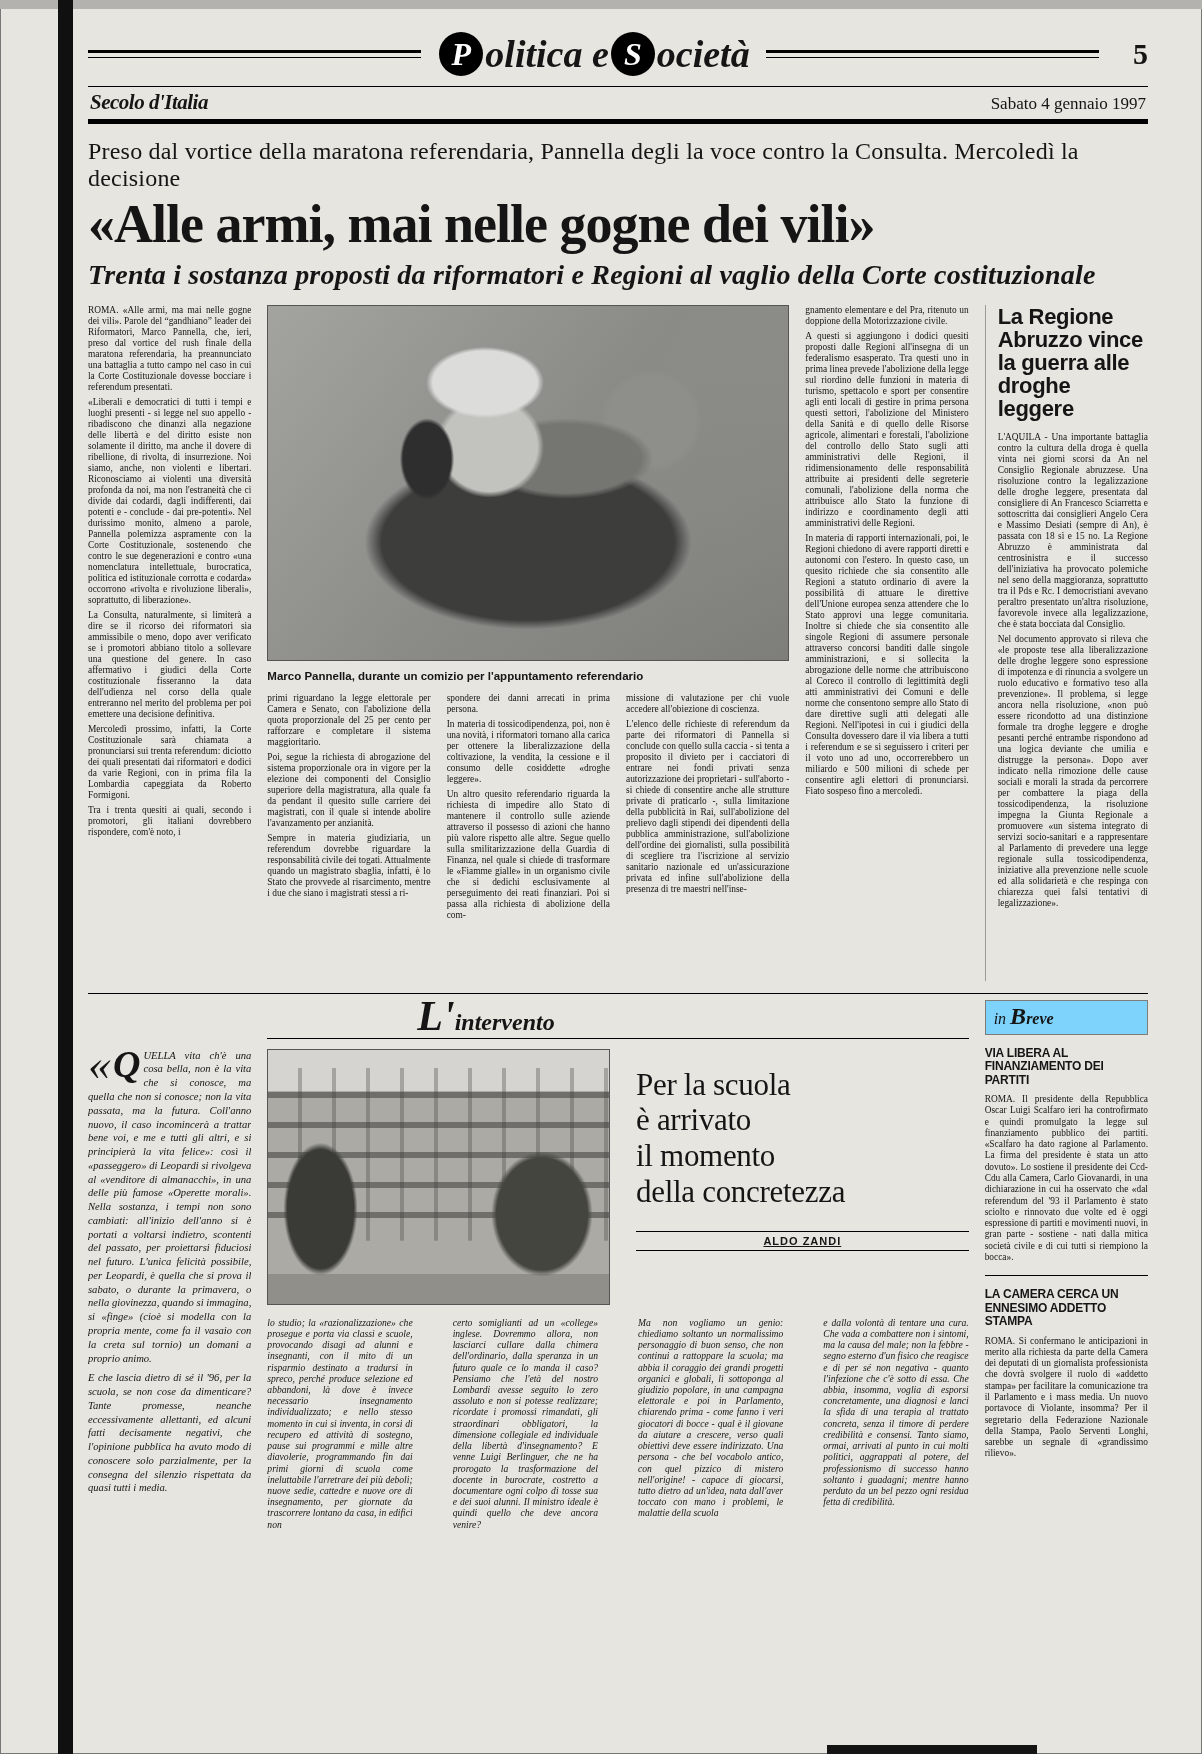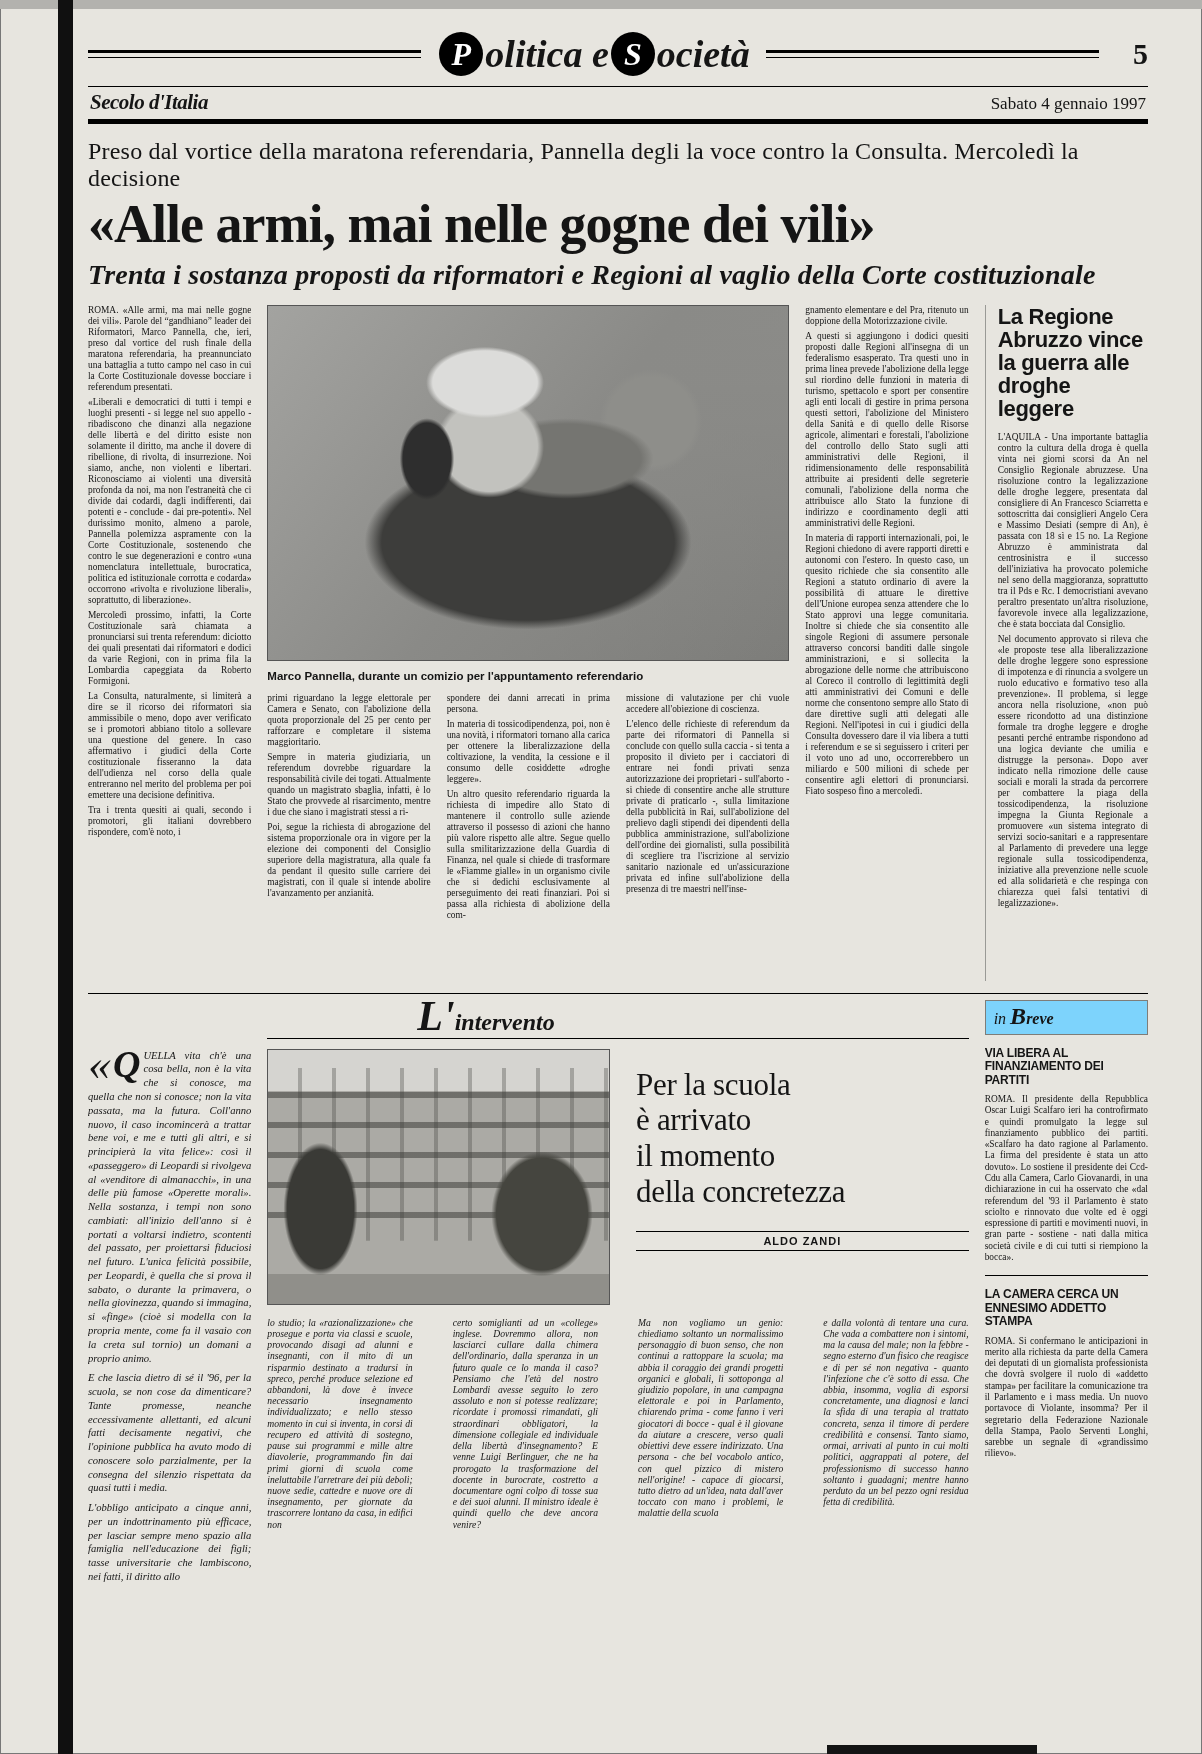--- a/index.html
+++ b/index.html
@@ -81,21 +81,21 @@
       radial-gradient(closest-side, #3a3a36 0 70%, transparent 78%) 2% 88% / 95px 170px no-repeat,
       radial-gradient(closest-side, #45453f 0 70%, transparent 78%) 99% 90% / 130px 160px no-repeat,
       repeating-linear-gradient(to bottom, transparent 0 24px, rgba(62,62,58,0.55) 24px 30px) 0 22% / 100% 68% no-repeat,
       repeating-linear-gradient(to right, transparent 0 30px, rgba(72,72,68,0.35) 30px 34px) 0 22% / 100% 68% no-repeat,
       linear-gradient(#d5d4d0 0 16%, #abaaa5 16% 88%, #908f8a 88%); }
 
   .headline-block { grid-column:4/6; grid-row:2; padding:18px 0 0 10px; }
   .iv-headline { font-size:31px; font-weight:normal; line-height:1.15; white-space:pre-line; letter-spacing:-0.3px; }
   .byline { margin-top:22px; border-top:1px solid #000; border-bottom:1px solid #000; text-align:center;
             font-family:"Liberation Sans", sans-serif; font-weight:bold; font-size:11px; padding:3px 0;
-            letter-spacing:1px; }
+            letter-spacing:1px;text-decoration:underline; }
 
   .bottom-cols { grid-column:2/6; grid-row:3; display:flex; column-gap:16px; padding-top:12px; overflow:hidden;gap:40px; }
   .bottom-cols .newscol { flex:1; font-style:italic; }
   .bottom-cols .newscol p { font-size:9.6px; }
 
   .breve { grid-column:6; grid-row:1/4; overflow:hidden; }
   .breve-header { background:#7dd3fc; border:1px solid #7e7d79; padding:2px 8px 4px; font-style:italic; }
   .breve-in { font-size:16px; }
   .breve-b { font-size:24px; font-weight:bold; }
   .breve-rest { font-size:16px; font-weight:bold; }
@@ -131,31 +131,31 @@
     <div class="thick-rule"></div>
 
     <div class="kicker">Preso dal vortice della maratona referendaria, Pannella degli la voce contro la Consulta. Mercoledì la decisione</div>
     <h1 class="headline">«Alle armi, mai nelle gogne dei vili»</h1>
     <h2 class="subhead">Trenta i sostanza proposti da riformatori e Regioni al vaglio della Corte costituzionale</h2>
 
     <section class="top-grid">
       <div class="newscol bodytext lead-col-1">
           <p>ROMA. «Alle armi, ma mai nelle gogne dei vili». Parole del “gandhiano” leader dei Riformatori, Marco Pannella, che, ieri, preso dal vortice del rush finale della maratona referendaria, ha preannunciato una battaglia a tutto campo nel caso in cui la Corte Costituzionale dovesse bocciare i referendum presentati.</p>
           <p>«Liberali e democratici di tutti i tempi e luoghi presenti - si legge nel suo appello - ribadiscono che dinanzi alla negazione delle libertà e del diritto esiste non solamente il diritto, ma anche il dovere di ribellione, di rivolta, di insurrezione. Noi siamo, anche, non violenti e libertari. Riconosciamo ai violenti una diversità profonda da noi, ma non l'estraneità che ci divide dai codardi, dagli indifferenti, dai potenti e - conclude - dai pre-potenti». Nel durissimo monito, almeno a parole, Pannella polemizza aspramente con la Corte Costituzionale, sostenendo che contro le sue degenerazioni e contro «una nomenclatura intellettuale, burocratica, politica ed istituzionale corrotta e codarda» occorrono «rivolta e rivoluzione liberali», soprattutto, di liberazione».</p>
+          <p>La Consulta, naturalmente, si limiterà a dire se il ricorso dei riformatori sia ammissibile o meno, dopo aver verificato se i promotori abbiano titolo a sollevare una questione del genere. In caso affermativo i giudici della Corte costituzionale fisseranno la data dell'udienza nel corso della quale entreranno nel merito del problema per poi emettere una decisione definitiva.</p>
           <p>Mercoledì prossimo, infatti, la Corte Costituzionale sarà chiamata a pronunciarsi sui trenta referendum: diciotto dei quali presentati dai riformatori e dodici da varie Regioni, con in prima fila la Lombardia capeggiata da Roberto Formigoni.</p>
-          <p>La Consulta, naturalmente, si limiterà a dire se il ricorso dei riformatori sia ammissibile o meno, dopo aver verificato se i promotori abbiano titolo a sollevare una questione del genere. In caso affermativo i giudici della Corte costituzionale fisseranno la data dell'udienza nel corso della quale entreranno nel merito del problema per poi emettere una decisione definitiva.</p>
           <p>Tra i trenta quesiti ai quali, secondo i promotori, gli italiani dovrebbero rispondere, com'è noto, i</p>
         </div>
       <div class="photo-main"></div>
       <div class="caption">Marco Pannella, durante un comizio per l'appuntamento referendario</div>
       <div class="underphoto">
         <div class="newscol bodytext">
             <p>primi riguardano la legge elettorale per Camera e Senato, con l'abolizione della quota proporzionale del 25 per cento per rafforzare e completare il sistema maggioritario.</p>
+            <p>Poi, segue la richiesta di abrogazione del sistema proporzionale ora in vigore per la elezione dei componenti del Consiglio superiore della magistratura, alla quale fa da pendant il quesito sulle carriere dei magistrati, con il quale si intende abolire l'avanzamento per anzianità.</p>
             <p>Sempre in materia giudiziaria, un referendum dovrebbe riguardare la responsabilità civile dei togati. Attualmente quando un magistrato sbaglia, infatti, è lo Stato che provvede al risarcimento, mentre i due che siano i magistrati stessi a ri-</p>
-            <p>Poi, segue la richiesta di abrogazione del sistema proporzionale ora in vigore per la elezione dei componenti del Consiglio superiore della magistratura, alla quale fa da pendant il quesito sulle carriere dei magistrati, con il quale si intende abolire l'avanzamento per anzianità.</p>
           </div>
         <div class="newscol bodytext">
             <p>spondere dei danni arrecati in prima persona.</p>
             <p>In materia di tossicodipendenza, poi, non è una novità, i riformatori tornano alla carica per ottenere la liberalizzazione della coltivazione, la vendita, la cessione e il consumo delle cosiddette «droghe leggere».</p>
             <p>Un altro quesito referendario riguarda la richiesta di impedire allo Stato di mantenere il controllo sulle aziende attraverso il possesso di azioni che hanno più valore rispetto alle altre. Segue quello sulla smilitarizzazione della Guardia di Finanza, nel quale si chiede di trasformare le «Fiamme gialle» in un organismo civile che si dedichi esclusivamente al perseguimento dei reati finanziari. Poi si passa alla richiesta di abolizione della com-</p>
           </div>
         <div class="newscol bodytext">
             <p>missione di valutazione per chi vuole accedere all'obiezione di coscienza.</p>
             <p>L'elenco delle richieste di referendum da parte dei riformatori di Pannella si conclude con quello sulla caccia - si tenta a proposito il divieto per i cacciatori di entrare nei fondi privati senza autorizzazione dei proprietari - sull'aborto - si chiede di consentire anche alle strutture private di praticarlo -, sulla limitazione della pubblicità in Rai, sull'abolizione del prelievo dagli stipendi dei dipendenti della pubblica amministrazione, sull'abolizione dell'ordine dei giornalisti, sulla possibilità di scegliere tra l'iscrizione al servizio sanitario nazionale ed un'assicurazione privata ed infine sull'abolizione della presenza di tre maestri nell'inse-</p>
           </div>
@@ -184,21 +184,20 @@
       <div class="intervento-label">
         <span class="iv-initial">L'</span><span class="iv-rest">intervento</span>
       </div>
 
       <div class="quote-col">
         <span class="q-open">«</span>
           <span class="q-drop">Q</span>
         <p class="q-first">UELLA vita ch'è una cosa bella, non è la vita che si conosce, ma quella che non si conosce; non la vita passata, ma la futura. Coll'anno nuovo, il caso incomincerà a trattar bene voi, e me e tutti gli altri, e si principierà la vita felice»: così il «passeggero» di Leopardi si rivolgeva al «venditore di almanacchi», in una delle più famose «Operette morali». Nella sostanza, i tempi non sono cambiati: all'inizio dell'anno si è portati a voltarsi indietro, scontenti del passato, per proiettarsi fiduciosi nel futuro. L'unica felicità possibile, per Leopardi, è quella che si prova il sabato, o durante la primavera, o nella giovinezza, quando si immagina, si «finge» (cioè si modella con la propria mente, come fa il vasaio con la creta sul tornio) un domani a proprio animo.</p>
         <div>
             <p>E che lascia dietro di sé il '96, per la scuola, se non cose da dimenticare? Tante promesse, neanche eccessivamente allettanti, ed alcuni fatti decisamente negativi, che l'opinione pubblica ha avuto modo di conoscere solo parzialmente, per la consegna del silenzio rispettata da quasi tutti i media.</p>
-            <p>L'obbligo anticipato a cinque anni, per un indottrinamento più efficace, per lasciar sempre meno spazio alla famiglia nell'educazione dei figli; tasse universitarie che lambiscono, nei fatti, il diritto allo</p>
           </div>
       </div>
 
       <div class="photo-building"></div>
 
       <div class="headline-block">
         <h3 class="iv-headline">Per la scuola
 è arrivato
 il momento
 della concretezza</h3>

